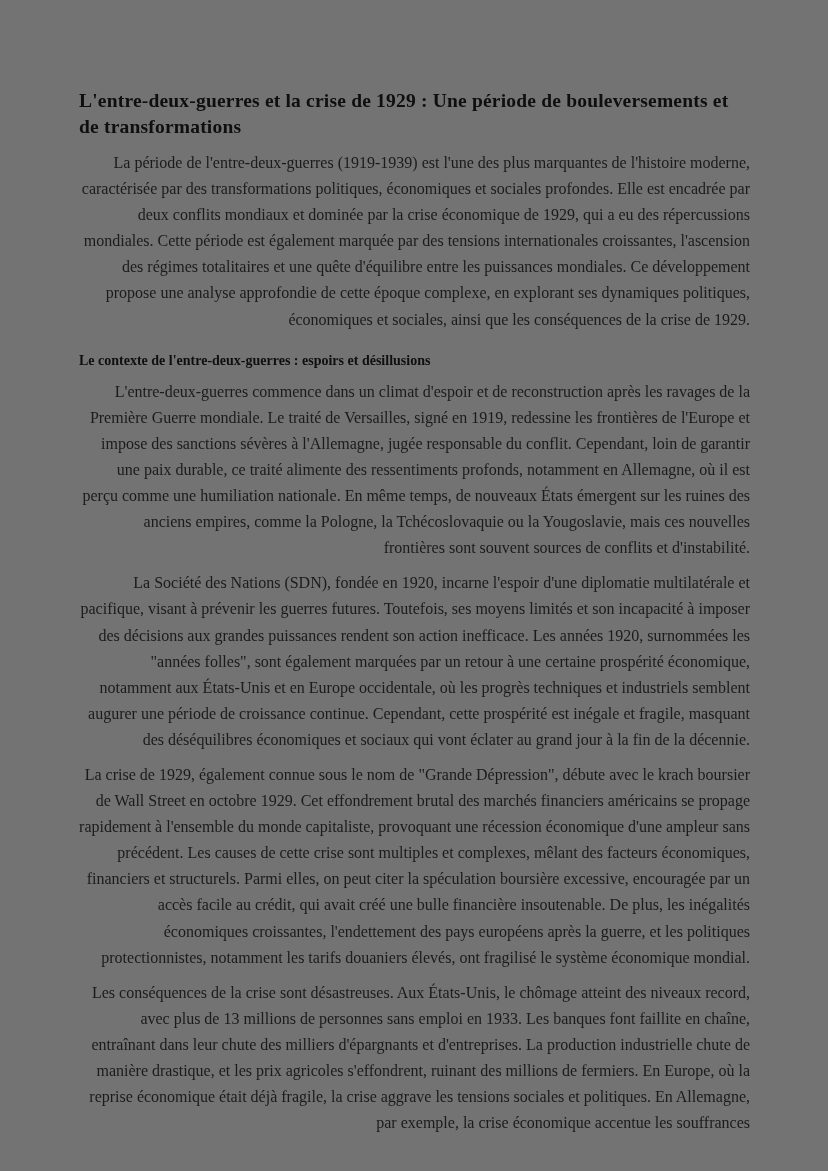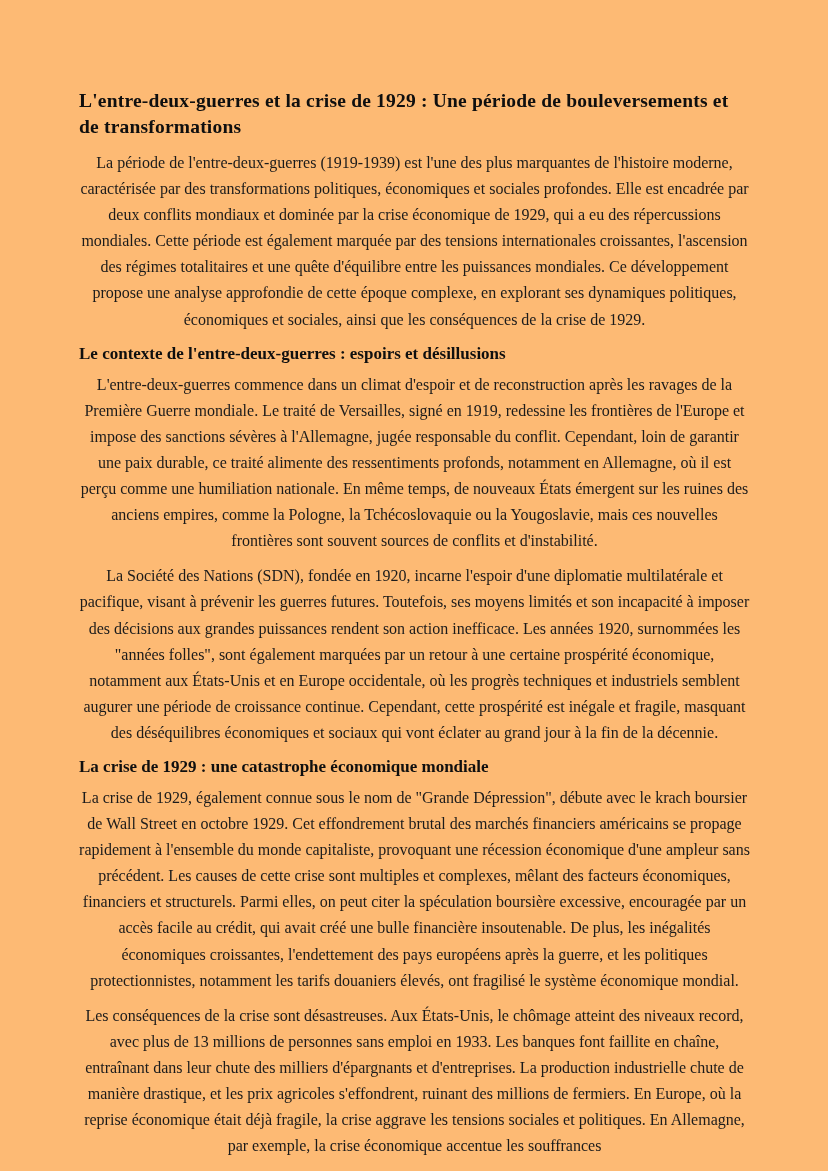--- a/index.html
+++ b/index.html
@@ -13,44 +13,44 @@
     height: 1171px;
     overflow: hidden;
     font-family: "Liberation Serif", "DejaVu Serif", serif;
     color: #1a1a1a;
     -webkit-font-smoothing: antialiased;
   }
   .page {
     box-sizing: border-box;
     width: 828px;
     height: 1171px;
-    background: #fdba74;
+    background: #737373;
     padding: 88px 78px 0 79px;
   }
   .doc-title {
     font-size: 19.5px;
     font-weight: bold;
     line-height: 26px;
     margin: 0 0 10px 0;
     letter-spacing: 0.01em;
     color: #0f0f0f;
     max-width: 672px;
   }
   .section-heading {
-    font-size: 17px;
+    font-size: 14px;
     font-weight: bold;
     line-height: 22px;
-    margin: 10px 0 7px 0;
+    margin: 17px 0 7px 0;
     color: #0f0f0f;
   }
   .para {
     font-size: 16px;
     line-height: 26.1px;
     margin: 0 0 9px 0;
-    text-align: center;
+    text-align: right;
     color: #1b1b1b;
     max-width: 676px;
   }
   .para + .para {
   }
 </style>
 </head>
 <body>
 
 <div class="page">
@@ -58,19 +58,18 @@
   <h1 class="doc-title">L'entre-deux-guerres et la crise de 1929 : Une période de bouleversements et de transformations</h1>
 
   <p class="para">La période de l'entre-deux-guerres (1919-1939) est l'une des plus marquantes de l'histoire moderne, caractérisée par des transformations politiques, économiques et sociales profondes. Elle est encadrée par deux conflits mondiaux et dominée par la crise économique de 1929, qui a eu des répercussions mondiales. Cette période est également marquée par des tensions internationales croissantes, l'ascension des régimes totalitaires et une quête d'équilibre entre les puissances mondiales. Ce développement propose une analyse approfondie de cette époque complexe, en explorant ses dynamiques politiques, économiques et sociales, ainsi que les conséquences de la crise de 1929.</p>
 
   <h2 class="section-heading">Le contexte de l'entre-deux-guerres : espoirs et désillusions</h2>
 
   <p class="para">L'entre-deux-guerres commence dans un climat d'espoir et de reconstruction après les ravages de la Première Guerre mondiale. Le traité de Versailles, signé en 1919, redessine les frontières de l'Europe et impose des sanctions sévères à l'Allemagne, jugée responsable du conflit. Cependant, loin de garantir une paix durable, ce traité alimente des ressentiments profonds, notamment en Allemagne, où il est perçu comme une humiliation nationale. En même temps, de nouveaux États émergent sur les ruines des anciens empires, comme la Pologne, la Tchécoslovaquie ou la Yougoslavie, mais ces nouvelles frontières sont souvent sources de conflits et d'instabilité.</p>
 
   <p class="para">La Société des Nations (SDN), fondée en 1920, incarne l'espoir d'une diplomatie multilatérale et pacifique, visant à prévenir les guerres futures. Toutefois, ses moyens limités et son incapacité à imposer des décisions aux grandes puissances rendent son action inefficace. Les années 1920, surnommées les "années folles", sont également marquées par un retour à une certaine prospérité économique, notamment aux États-Unis et en Europe occidentale, où les progrès techniques et industriels semblent augurer une période de croissance continue. Cependant, cette prospérité est inégale et fragile, masquant des déséquilibres économiques et sociaux qui vont éclater au grand jour à la fin de la décennie.</p>
 
-  <h2 class="section-heading">La crise de 1929 : une catastrophe économique mondiale</h2>
 
   <p class="para">La crise de 1929, également connue sous le nom de "Grande Dépression", débute avec le krach boursier de Wall Street en octobre 1929. Cet effondrement brutal des marchés financiers américains se propage rapidement à l'ensemble du monde capitaliste, provoquant une récession économique d'une ampleur sans précédent. Les causes de cette crise sont multiples et complexes, mêlant des facteurs économiques, financiers et structurels. Parmi elles, on peut citer la spéculation boursière excessive, encouragée par un accès facile au crédit, qui avait créé une bulle financière insoutenable. De plus, les inégalités économiques croissantes, l'endettement des pays européens après la guerre, et les politiques protectionnistes, notamment les tarifs douaniers élevés, ont fragilisé le système économique mondial.</p>
 
   <p class="para">Les conséquences de la crise sont désastreuses. Aux États-Unis, le chômage atteint des niveaux record, avec plus de 13 millions de personnes sans emploi en 1933. Les banques font faillite en chaîne, entraînant dans leur chute des milliers d'épargnants et d'entreprises. La production industrielle chute de manière drastique, et les prix agricoles s'effondrent, ruinant des millions de fermiers. En Europe, où la reprise économique était déjà fragile, la crise aggrave les tensions sociales et politiques. En Allemagne, par exemple, la crise économique accentue les souffrances</p>
 
 </div>
 
 </body></html>

